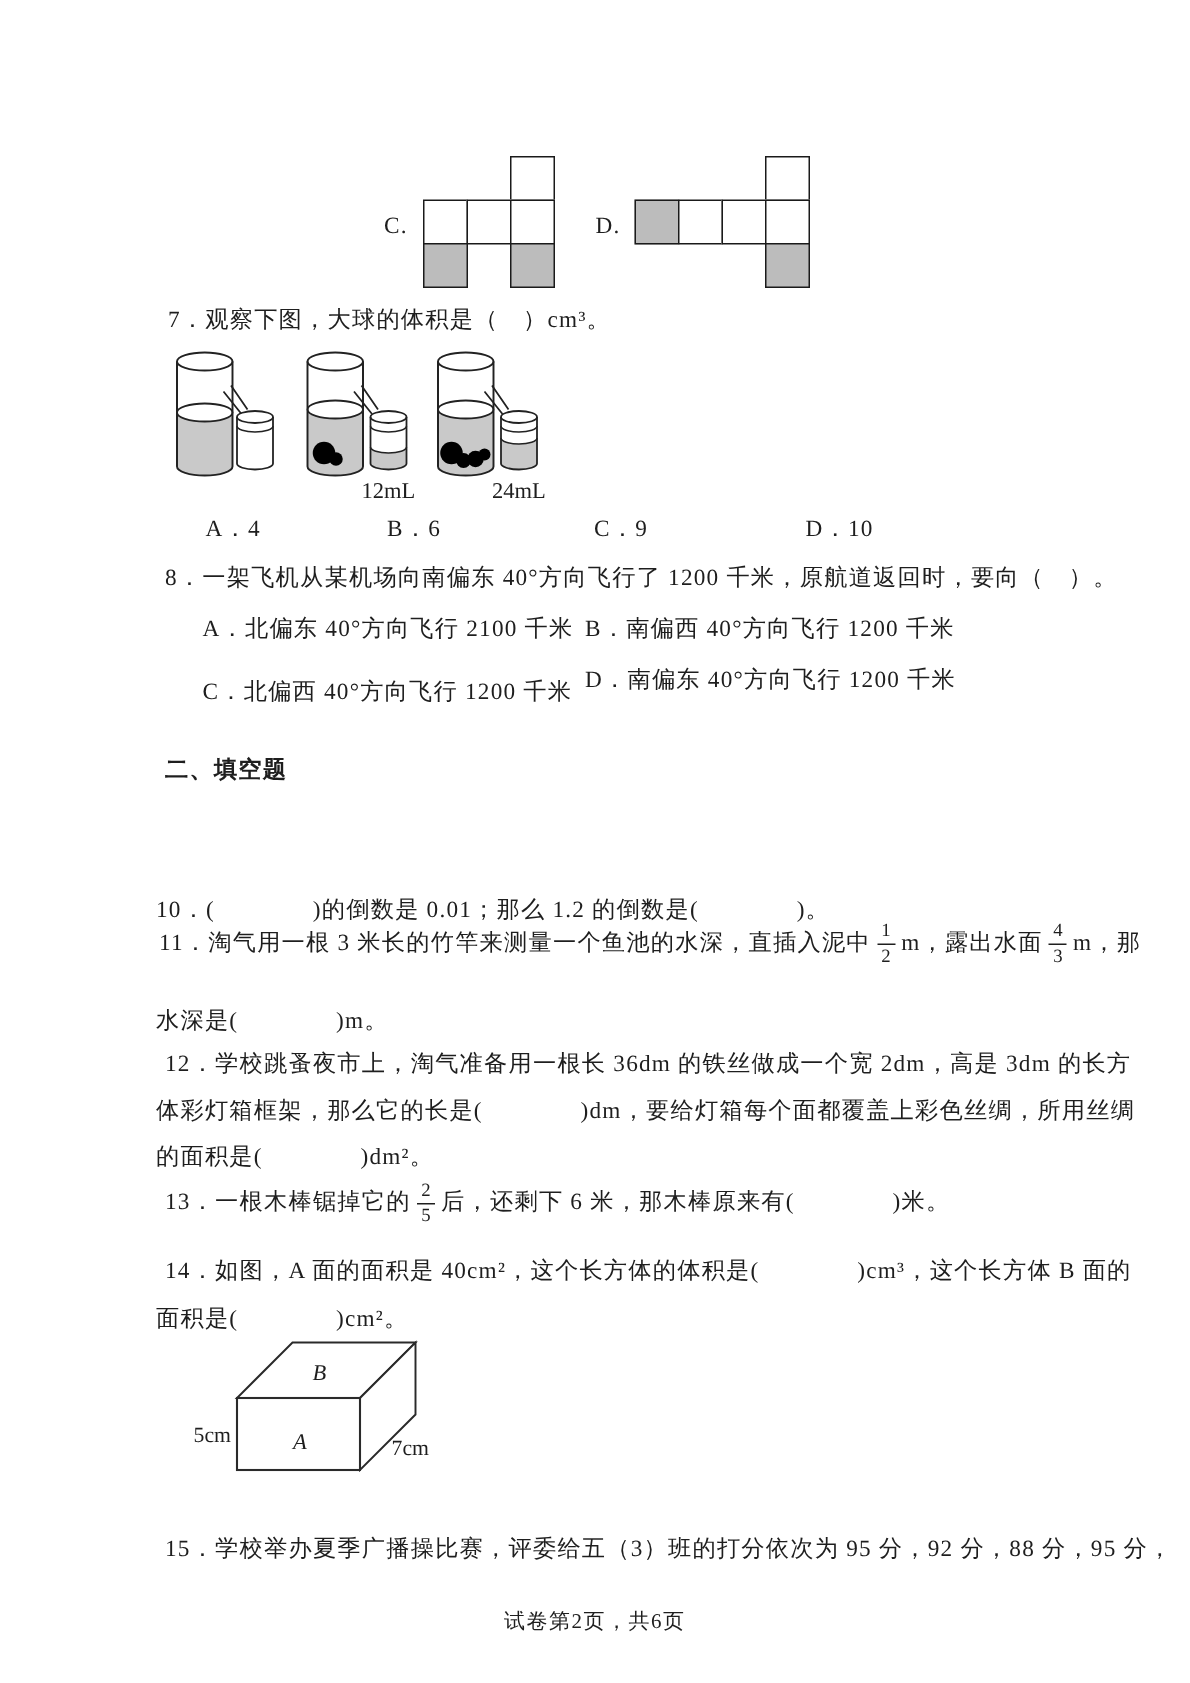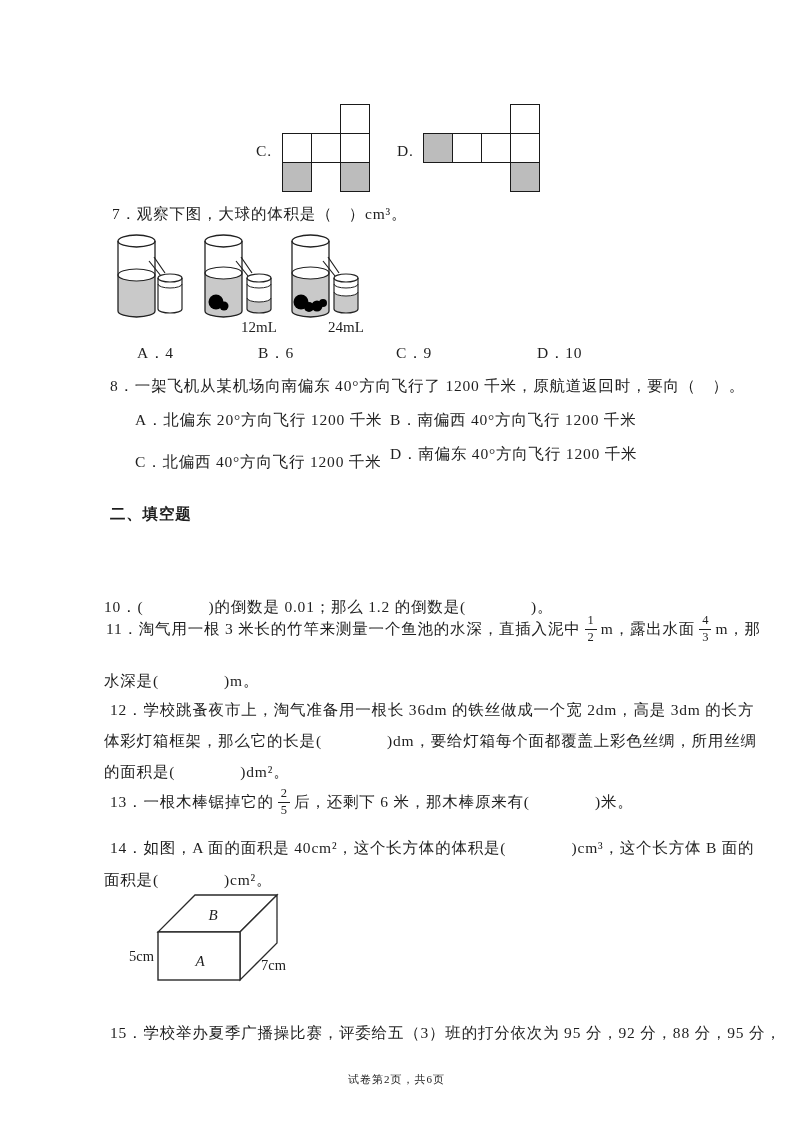--- a/index.html
+++ b/index.html
@@ -23,21 +23,21 @@
   .frac .den { padding-top:1.5px; }
   .net { position:absolute; }
   .net-cell {
     position:absolute; width:30px; height:30px;
     border:1.6px solid #1a1a1a; background:#ffffff;
   }
   .net-cell.gray { background:#bcbcbc; }
   .figure { position:absolute; }
   svg text { font-family:"Liberation Serif","DejaVu Serif",serif; fill:#1e1e1e; }
   .footer { position:absolute; left:0; top:1072px; width:100%; text-align:center;
-            font-size:11px; letter-spacing:1px; }
+            font-size:14px; letter-spacing:1px; }
 </style>
 </head>
 <body>
 
 <div class="page">
 
   <span class="line" style="left:256px; top:140px;">C.</span>
   <div class="net" style="left:282px; top:104px; width:89px; height:89px;">
       <div class="net-cell" style="left: 58px; top: 0px;"></div>
       <div class="net-cell" style="left: 0px; top: 29px;"></div>
@@ -108,21 +108,21 @@
       </g>
     </svg>
   </div>
 
   <span class="line" style="left:137px; top:342px;">A．4</span>
   <span class="line" style="left:258px; top:342px;">B．6</span>
   <span class="line" style="left:396px; top:342px;">C．9</span>
   <span class="line" style="left:537px; top:342px;text-align:right;">D．10</span>
 
   <div class="line" style="left:110px; top:375px;">8．一架飞机从某机场向南偏东 40°方向飞行了 1200 千米，原航道返回时，要向（　）。</div>
-  <span class="line" style="left:135px; top:409px;">A．北偏东 20°方向飞行 1200 千米</span>
+  <span class="line" style="left:135px; top:409px;">A．北偏东 40°方向飞行 2100 千米</span>
   <span class="line" style="left:390px; top:409px;">B．南偏西 40°方向飞行 1200 千米</span>
   <span class="line" style="left:135px; top:451px;">C．北偏西 40°方向飞行 1200 千米</span>
   <span class="line" style="left:390px; top:443px;">D．南偏东 40°方向飞行 1200 千米</span>
 
   <div class="line bold-sans" style="left:110px; top:503px;">二、填空题</div>
 
 
   <div class="line" style="left:104px; top:596px;">10．(　　　　)的倒数是 0.01；那么 1.2 的倒数是(　　　　)。</div>
 
   <div class="line flexline" style="left:106px; top:610px;">

